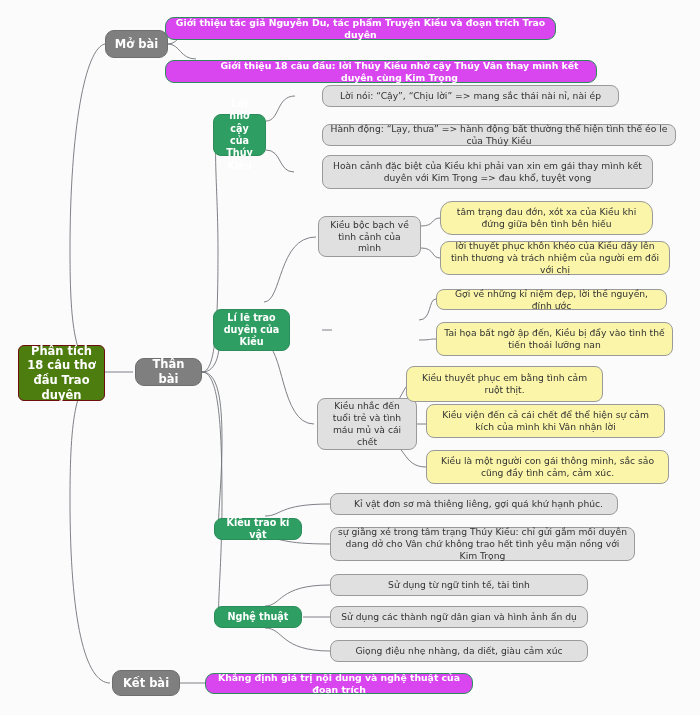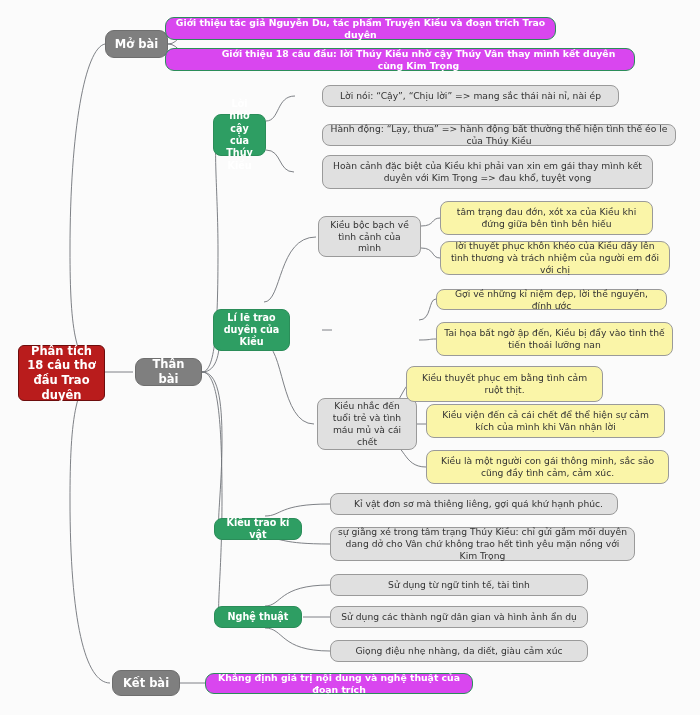--- a/index.html
+++ b/index.html
@@ -17,21 +17,21 @@
     position:absolute;
     box-sizing:border-box;
     display:flex;align-items:center;justify-content:center;
     text-align:center;
     border-radius:7px;
     line-height:1.28;
     padding:3px 7px;
   }
   .node span{display:block;width:100%;}
   .root{
-    background:#b91c1c;
+    background:#4d7c0f;
     border:1px solid #6d0d0d;
     color:#ffffff;
     font-weight:bold;
     font-size:11.5px;
     border-radius:6px;
   }
   .lvl1{
     background:#7f7f7f;
     border:1px solid #6e6e6e;
     color:#ffffff;
@@ -122,21 +122,21 @@
   <div class="node root" style="left:18px;top:345px;width:87px;height:56px;">
     <span>Phân tích 18 câu thơ đầu Trao duyên</span>
   </div>
 
   <div class="node lvl1" style="left:105px;top:30px;width:63px;height:28px;">
     <span>Mở bài</span>
   </div>
   <div class="node greenwide" style="left:165px;top:17px;width:391px;height:23px;">
     <span>Giới thiệu tác giả Nguyễn Du, tác phẩm Truyện Kiều và đoạn trích Trao duyên</span>
   </div>
-  <div class="node greenwide" style="left:165px;top:48px;width:470px;height:23px;padding-left:44px;">
+  <div class="node greenwide" style="left:165px;top:60px;width:432px;height:23px;padding-left:44px;">
     <span>Giới thiệu 18 câu đầu: lời Thúy Kiều nhờ cậy Thúy Vân thay mình kết duyên cùng Kim Trọng</span>
   </div>
 
   <div class="node lvl1" style="left:135px;top:358px;width:67px;height:28px;">
     <span>Thân bài</span>
   </div>
 
   <div class="node green" style="left:213px;top:114px;width:53px;height:42px;">
     <span>Lời nhờ cậy của Thúy Kiều</span>
   </div>
@@ -150,21 +150,21 @@
     <span>Hoàn cảnh đặc biệt của Kiều khi phải van xin em gái thay mình kết duyên với Kim Trọng =&gt; đau khổ, tuyệt vọng</span>
   </div>
 
   <div class="node green" style="left:213px;top:309px;width:77px;height:42px;">
     <span>Lí lẽ trao duyên của Kiều</span>
   </div>
 
   <div class="node grey" style="left:318px;top:216px;width:103px;height:41px;">
     <span>Kiều bộc bạch về tình cảnh của mình</span>
   </div>
-  <div class="node yellow" style="left:440px;top:201px;width:213px;height:34px;">
+  <div class="node yellow" style="left:440px;top:201px;width:213px;height:34px;border-radius:12px;">
     <span>tâm trạng đau đớn, xót xa của Kiều khi đứng giữa bên tình bên hiếu</span>
   </div>
   <div class="node yellow" style="left:440px;top:241px;width:230px;height:34px;border-radius:9px;">
     <span>lời thuyết phục khôn khéo của Kiều dấy lên tình thương và trách nhiệm của người em đối với chị</span>
   </div>
 
   <div class="node yellow" style="left:436px;top:289px;width:231px;height:21px;text-align:center;">
     <span>Gợi về những kỉ niệm đẹp, lời thề nguyền, đính ước</span>
   </div>
   <div class="node yellow" style="left:436px;top:322px;width:237px;height:34px;">

